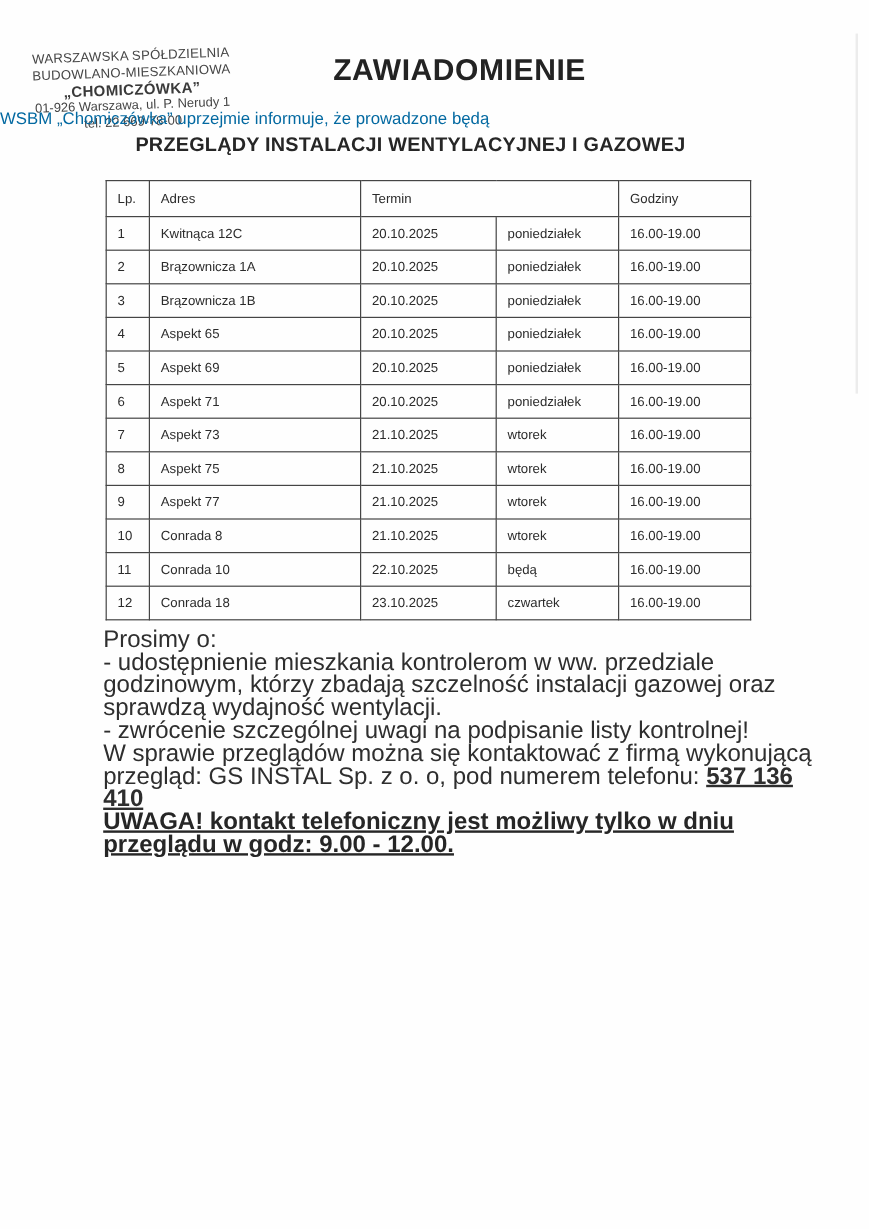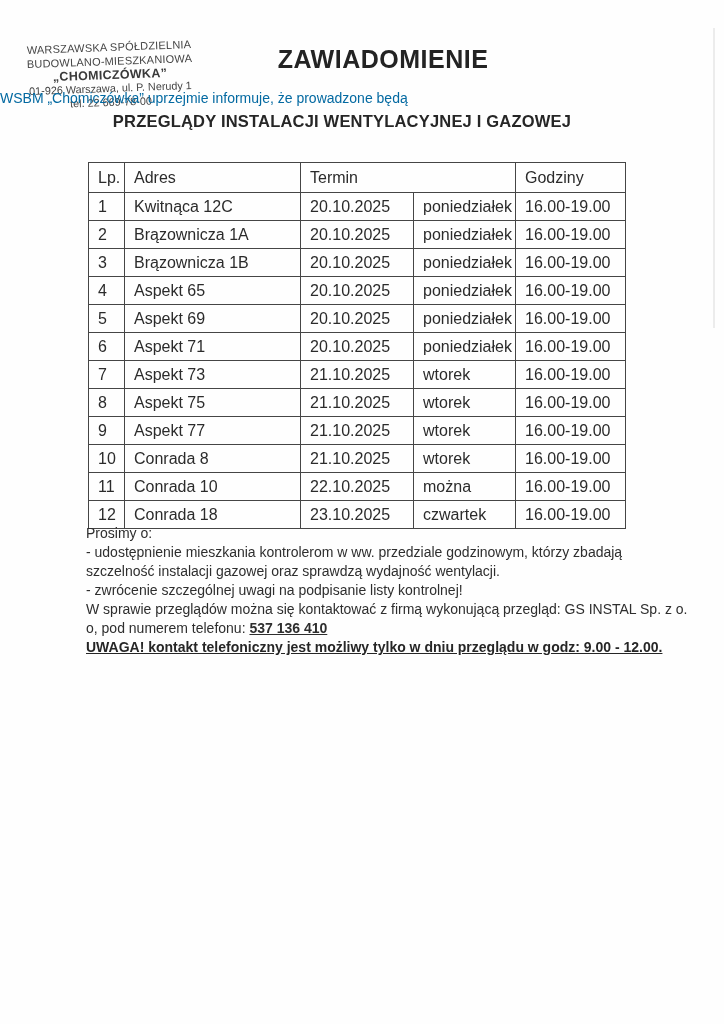--- a/index.html
+++ b/index.html
@@ -20,37 +20,37 @@
 
   
   .title{position:absolute;left:0;top:45px;width:724px;text-align:center;
          font-size:25px;font-weight:bold;letter-spacing:.5px;color:#232323;padding-left:21px;}
   .intro{position:absolute;left:0;top:90px;width:724px;text-align:left;
          font-size:14px;color:#0369a1;}
   .heading{position:absolute;left:0;top:112px;width:684px;text-align:center;
            font-size:16.5px;font-weight:bold;letter-spacing:.2px;color:#262626;}
 
   
-  table.schedule{position:absolute;left:88px;top:162px;width:537px;
+  table.schedule{position:absolute;left:88px;top:150px;width:537px;
                  border-collapse:collapse;table-layout:fixed;
-                 font-size:16px;color:#2b2b2b;}
+                 font-size:11px;color:#2b2b2b;}
   table.schedule td,table.schedule th{border:1.5px solid #454545;
                  height:27px;padding:0 4px 0 9px;text-align:left;
                  font-weight:normal;vertical-align:middle;white-space:nowrap;overflow:hidden;}
   table.schedule th{height:29px;}
   th.h-adres{font-weight:bold;}
   td.c-adres{font-weight:bold;padding-left:12px;}
   th.h-adres{padding-left:12px;}
   td.c-data,th.h-termin{padding-left:10px;}
   td.c-godz,th.h-godz{padding-left:11px;}
   td.c-lp,th.h-lp{padding-left:8px;}
 
   
   .notes{position:absolute;left:86px;top:524px;width:604px;
-         font-size:14px;line-height:19px;color:#2e2e2e;}
+         font-size:20px;line-height:19px;color:#2e2e2e;}
   .notes .warning{font-weight:bold;color:#262626;text-decoration:underline;}
   .notes .phone{font-weight:bold;text-decoration:underline;}
 </style>
 </head>
 <body>
 
 <div class="page">
 
   <div class="scan-line"></div>
 
@@ -160,21 +160,21 @@
       <td class="c-adres">Conrada 8</td>
       <td class="c-data">21.10.2025</td>
       <td class="c-dzien">wtorek</td>
       <td class="c-godz">16.00-19.00</td>
     </tr>
 
     <tr>
       <td class="c-lp">11</td>
       <td class="c-adres">Conrada 10</td>
       <td class="c-data">22.10.2025</td>
-      <td class="c-dzien">można</td>
+      <td class="c-dzien">będą</td>
       <td class="c-godz">16.00-19.00</td>
     </tr>
 
     <tr>
       <td class="c-lp">12</td>
       <td class="c-adres">Conrada 18</td>
       <td class="c-data">23.10.2025</td>
       <td class="c-dzien">czwartek</td>
       <td class="c-godz">16.00-19.00</td>
     </tr>

